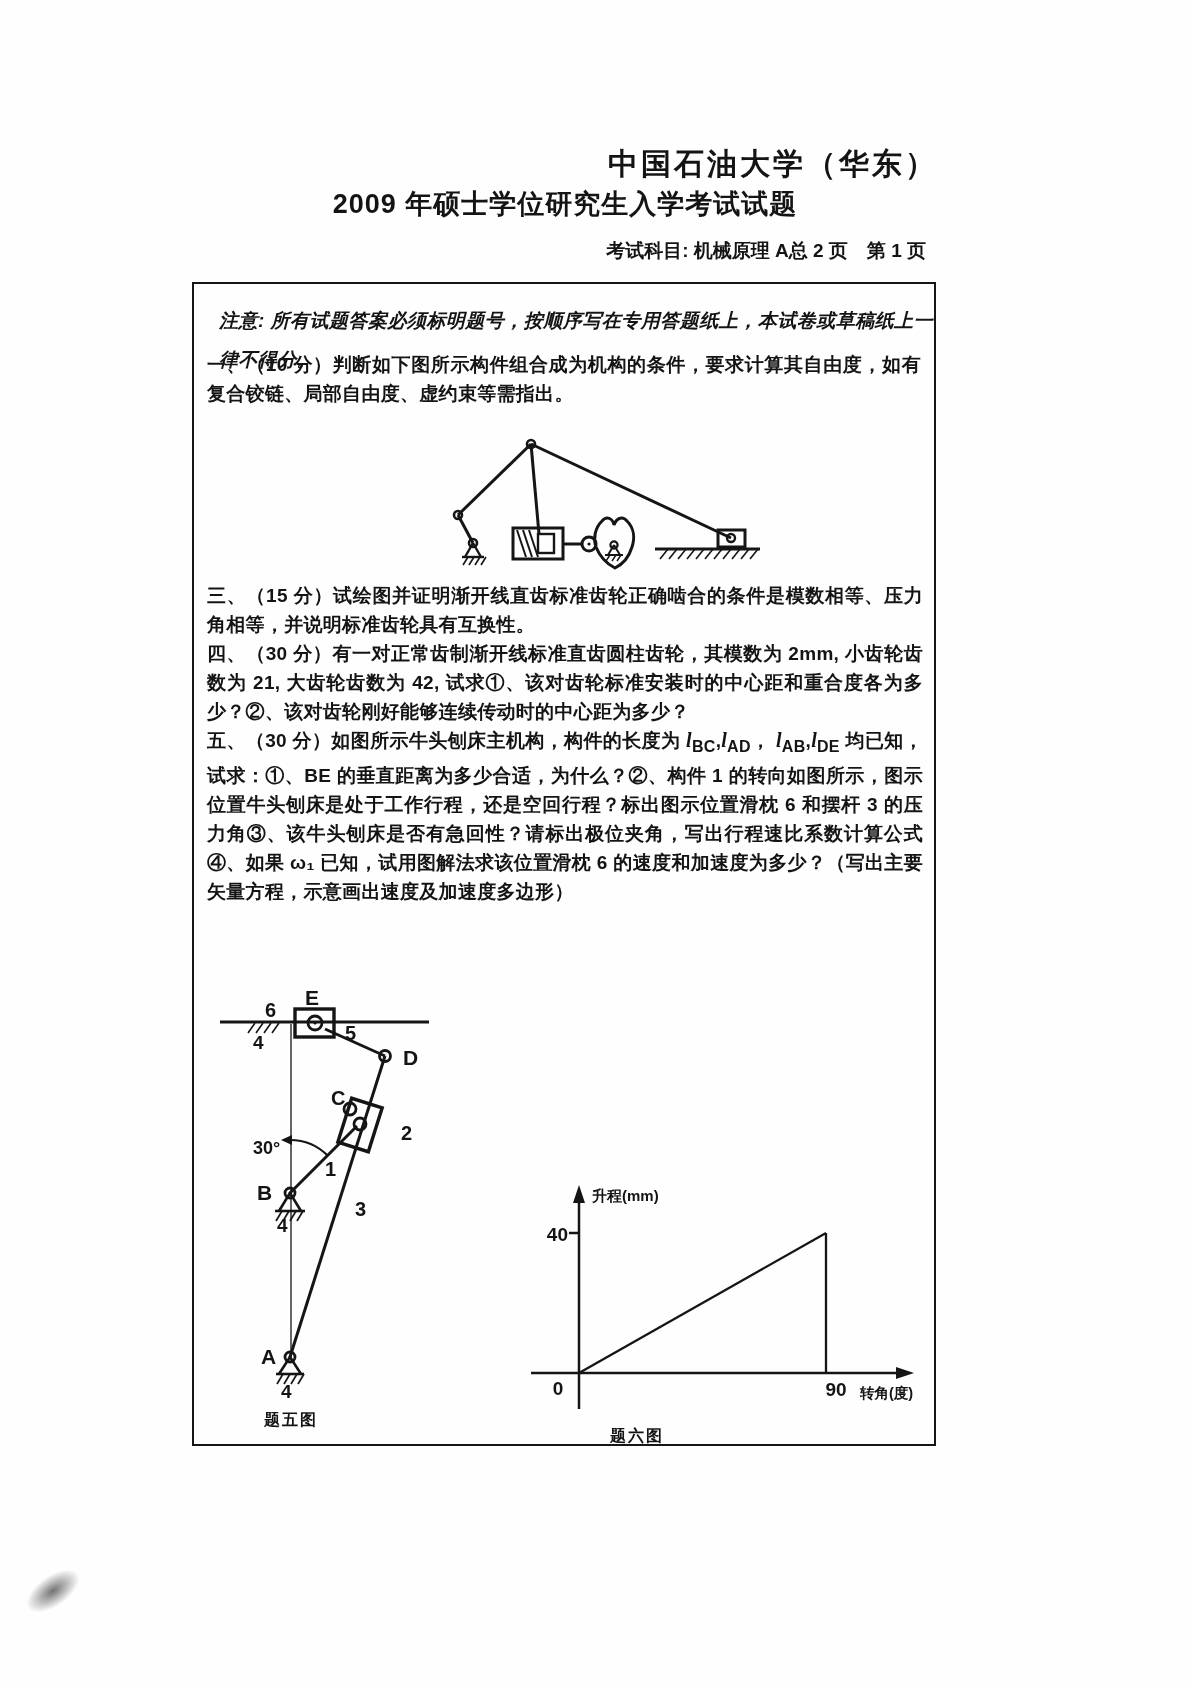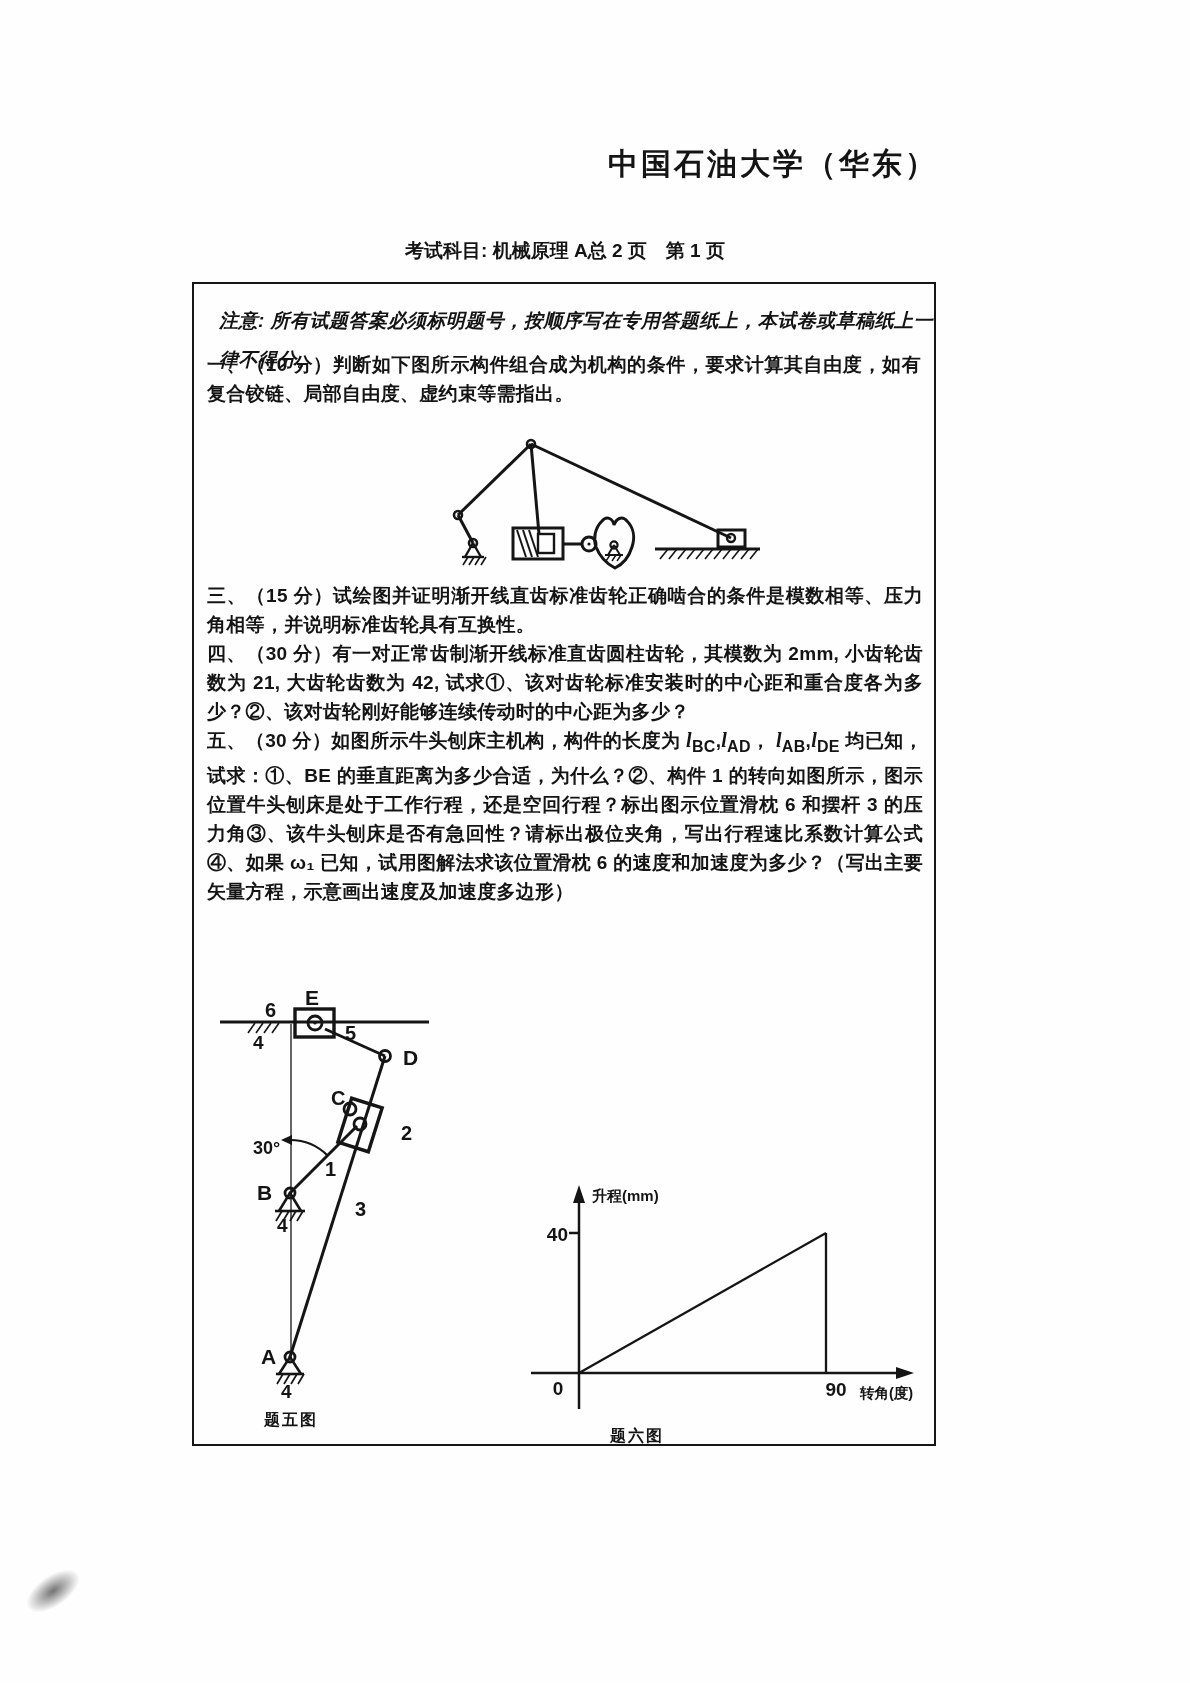--- a/index.html
+++ b/index.html
@@ -5,21 +5,21 @@
   html,body{margin:0;padding:0;background:#ffffff;}
   .page{
     position:relative;width:1190px;height:1683px;background:#fefefe;
     font-family:"Liberation Sans",sans-serif;color:#141414;overflow:hidden;
   }
   .t1{position:absolute;left:192px;top:144px;width:746px;margin:0;text-align:right;
       font-size:30px;font-weight:800;letter-spacing:3px;}
   .t2{position:absolute;left:192px;top:186px;width:746px;margin:0;text-align:center;
       font-size:27px;font-weight:800;letter-spacing:1px;}
   .meta{position:absolute;left:204px;top:238px;width:722px;display:flex;
-        justify-content:center;font-size:19px;font-weight:700;}
+        justify-content:flex-end;font-size:19px;font-weight:700;}
   .box{position:absolute;left:192px;top:282px;width:740px;height:1160px;
        border:2.5px solid #161616;background:transparent;}
   .notice{position:absolute;left:13px;top:5px;width:714px;margin:12px;
           font-size:19px;font-weight:700;line-height:39px;text-align:justify;letter-spacing:.4px;font-style:italic;}
   .q{margin:0;font-size:19px;font-weight:600;line-height:29px;text-align:justify;letter-spacing:.3px;}
   .q1{position:absolute;left:13px;top:66px;width:714px;}
   .qrest{position:absolute;left:13px;top:297px;width:716px;}
   .lenlist i{font-family:"Liberation Serif",serif;font-style:italic;font-weight:700;font-size:20px;}
   .lenlist sub{font-size:16px;font-weight:700;}
   .fig1{position:absolute;left:186px;top:112px;width:382px;height:176px;}
@@ -34,20 +34,21 @@
   .smudge{position:absolute;left:16px;top:1562px;width:74px;height:58px;
           background:radial-gradient(ellipse 55% 35% at 50% 50%,rgba(40,40,40,.65),rgba(40,40,40,0) 75%);
           transform:rotate(-35deg);}
 </style>
 </head>
 <body>
 
 <div class="page">
 
   <h1 class="t1">中国石油大学（华东）</h1>
+  <h2 class="t2">2009 年硕士学位研究生入学考试试题</h2>
 
   <div class="meta">
     <span>考试科目: 机械原理 A</span>
     <span>总 2 页　第 1 页</span>
   </div>
 
   <div class="box">
 
     <p class="notice">注意: 所有试题答案必须标明题号，按顺序写在专用答题纸上，本试卷或草稿纸上一律不得分。</p>
 

